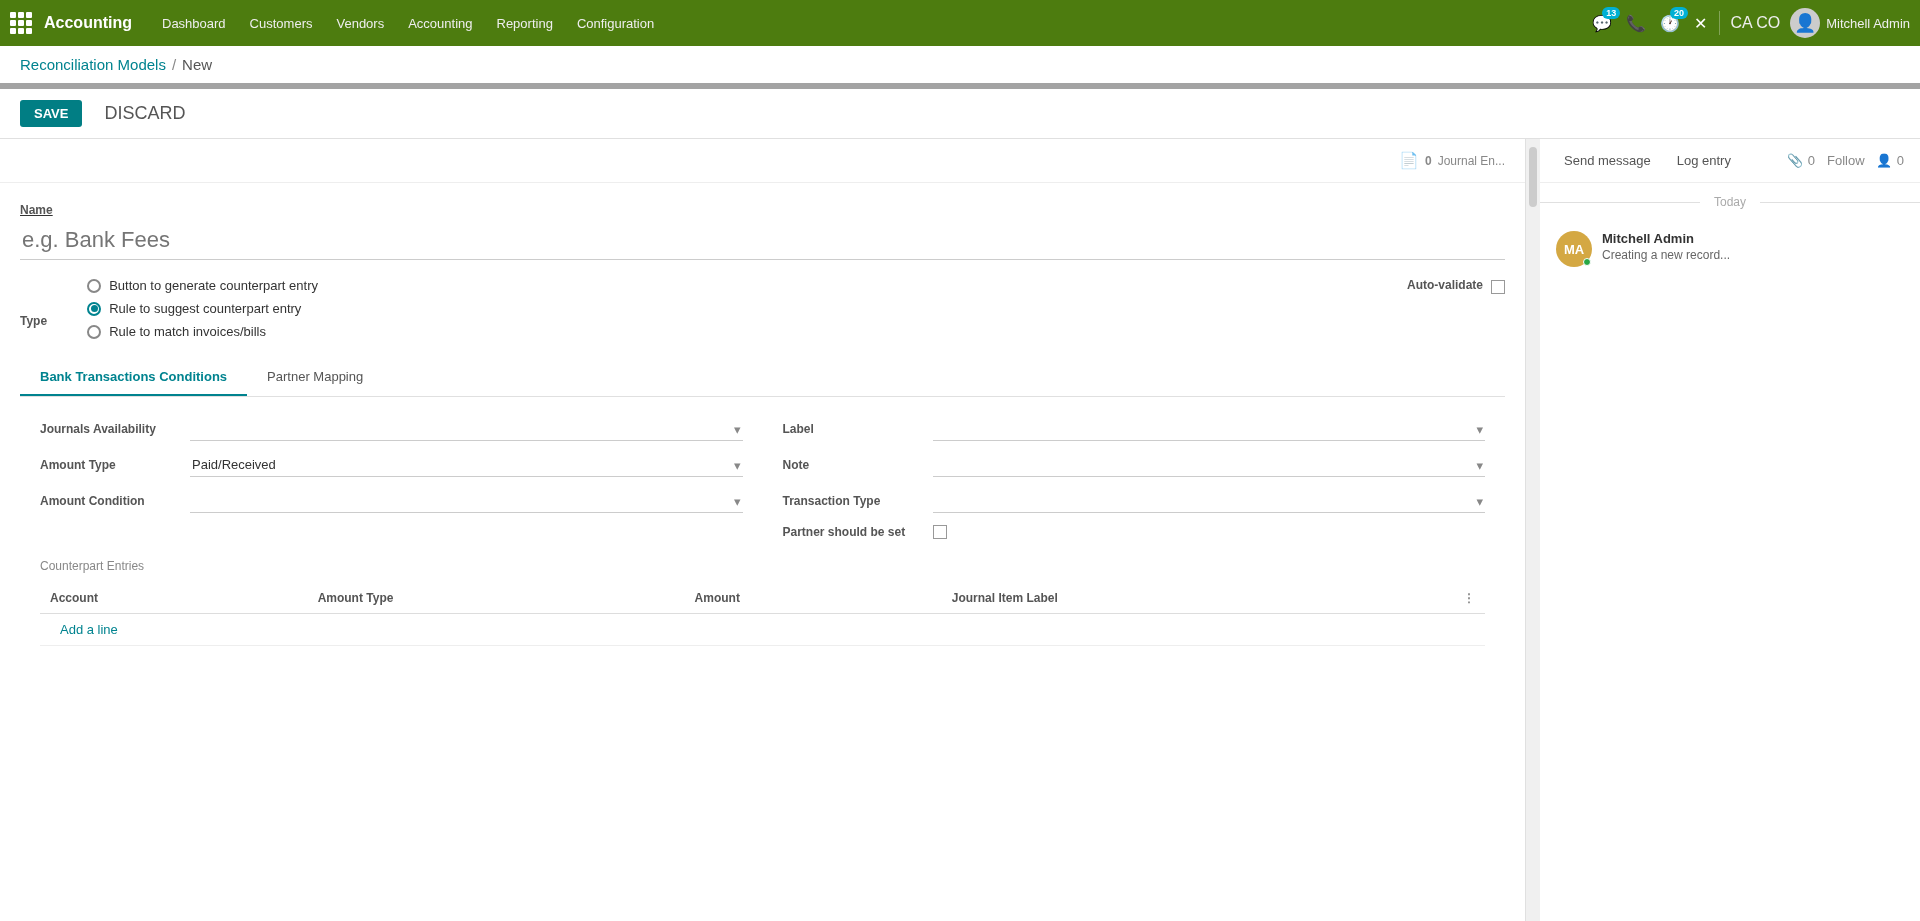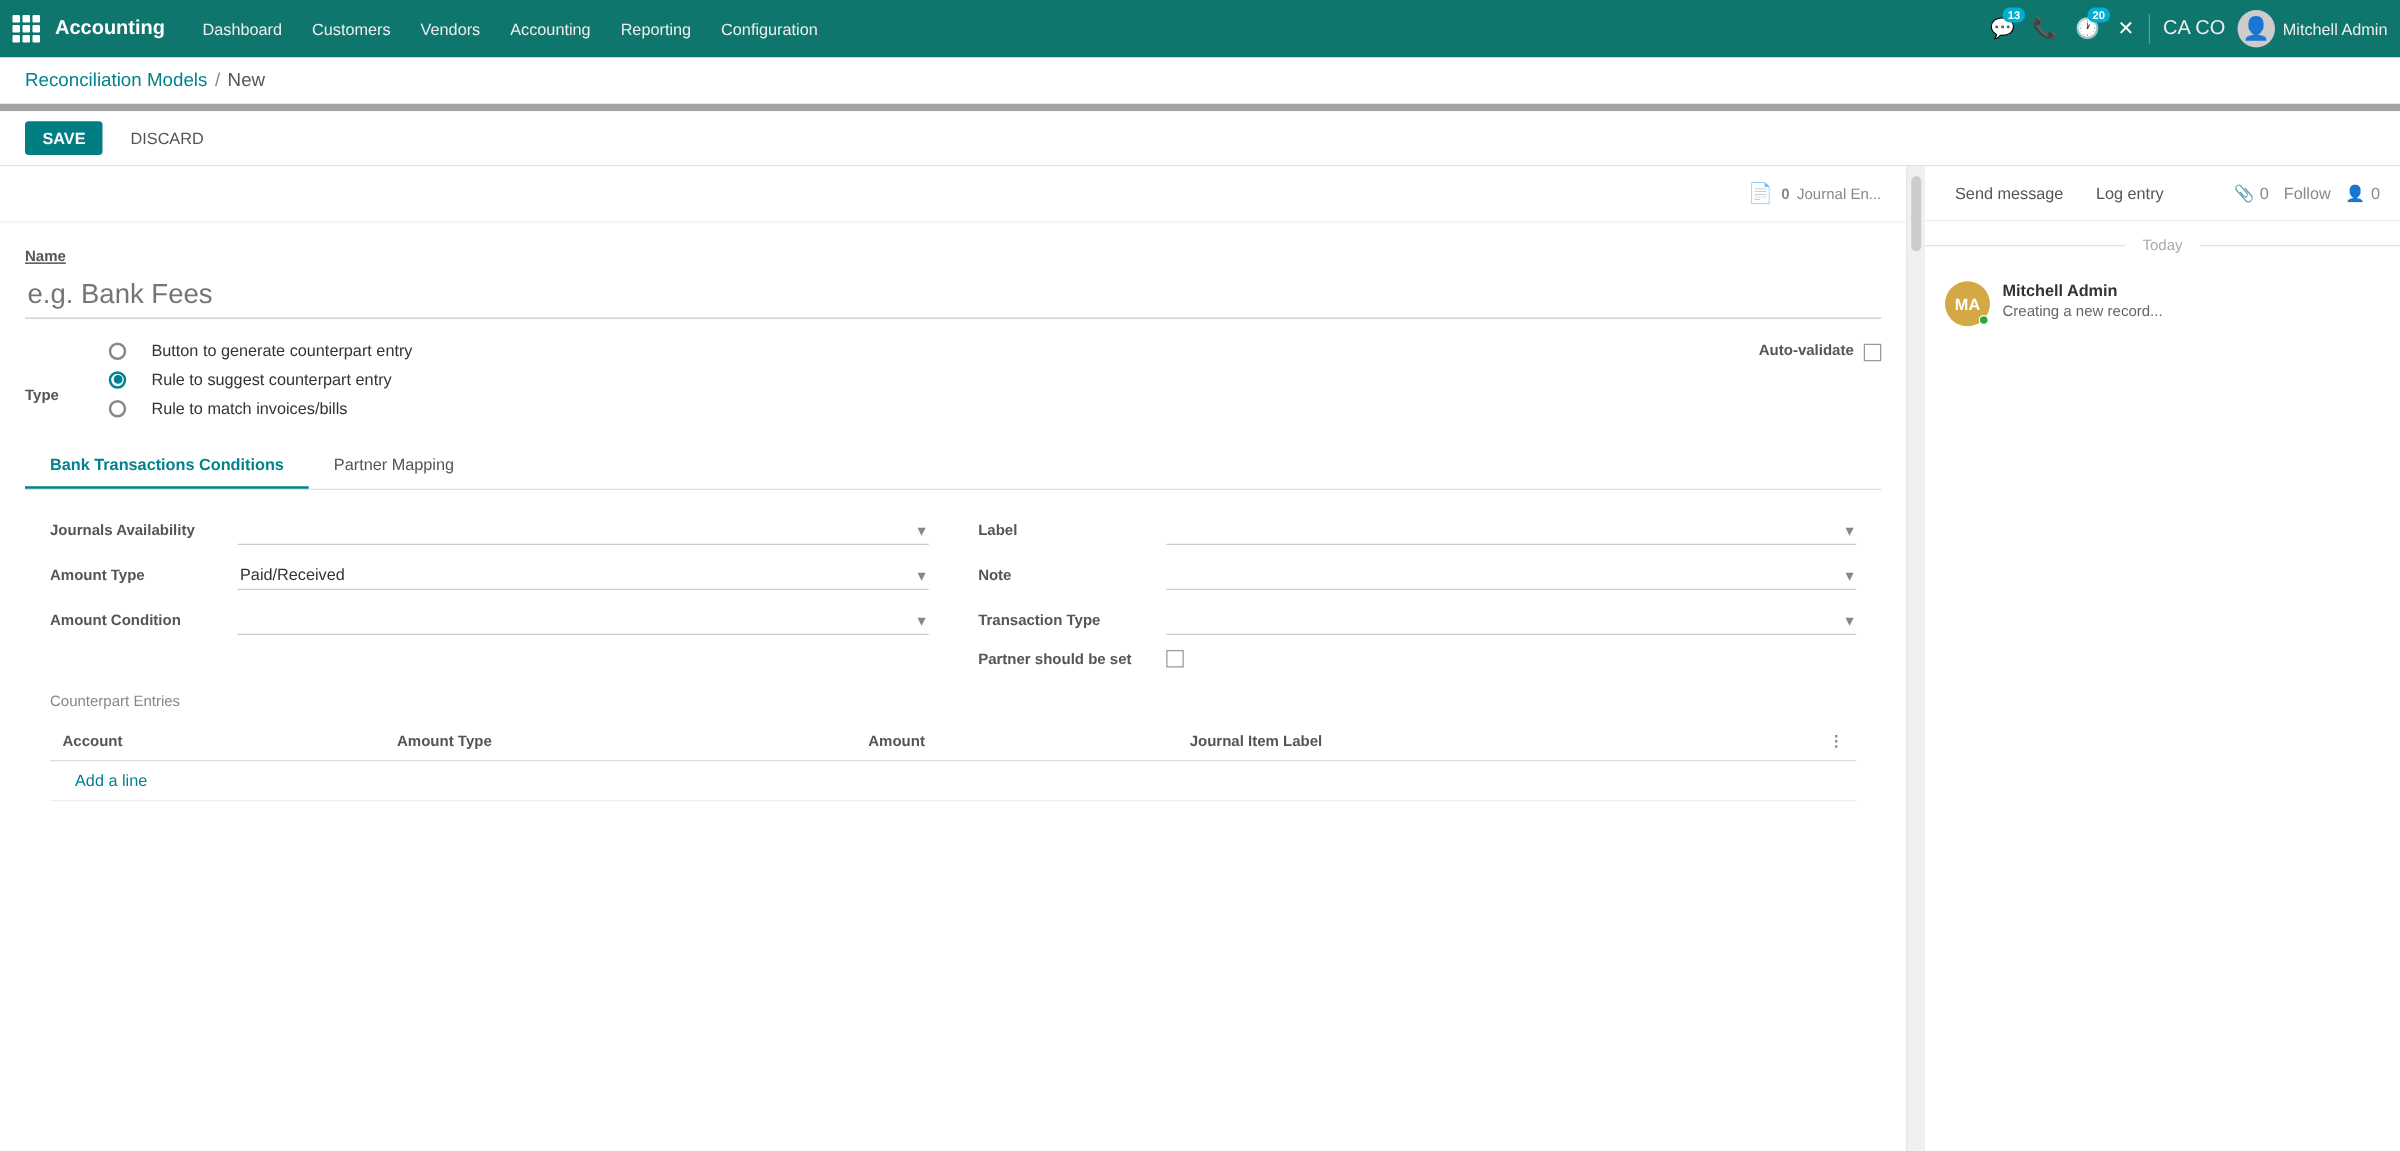--- a/index.html
+++ b/index.html
@@ -1,20 +1,20 @@
 <!DOCTYPE html>
 <html><head>
   <meta charset="utf-8">
   <style>
     * { box-sizing: border-box; margin: 0; padding: 0; }
     body { font-family: Arial, sans-serif; font-size: 13px; color: #333; background: #f5f5f5; }
 
     
     .topnav {
-      background: #0f766e;
+      background: #4d7c0f;
       display: flex;
       align-items: center;
       height: 46px;
       padding: 0 10px;
       color: #fff;
     }
     .topnav-logo {
       display: flex;
       align-items: center;
       gap: 8px;
@@ -135,21 +135,21 @@
       font-weight: bold;
       font-size: 13px;
     }
     .btn-discard {
       background: transparent;
       color: #555;
       border: none;
       padding: 6px 14px;
       border-radius: 3px;
       cursor: pointer;
-      font-size: 13px;
+      font-size: 18px;
     }
     .form-panel {
       flex: 1;
       overflow-y: auto;
       background: #fff;
       border-right: 1px solid #e0e0e0;
     }
     .chatter-panel {
       width: 380px;
       background: #fff;
@@ -195,21 +195,21 @@
     
     .type-section {
       display: flex;
       gap: 40px;
       margin-bottom: 20px;
     }
     .type-options { display: flex; flex-direction: column; gap: 8px; }
     .radio-item {
       display: flex;
       align-items: center;
-      gap: 20px;
+      gap: 8px;
       cursor: pointer;
       font-size: 13px;
     }
     .radio-circle {
       width: 14px;
       height: 14px;
       border-radius: 50%;
       border: 2px solid #888;
       display: flex;
       align-items: center;

